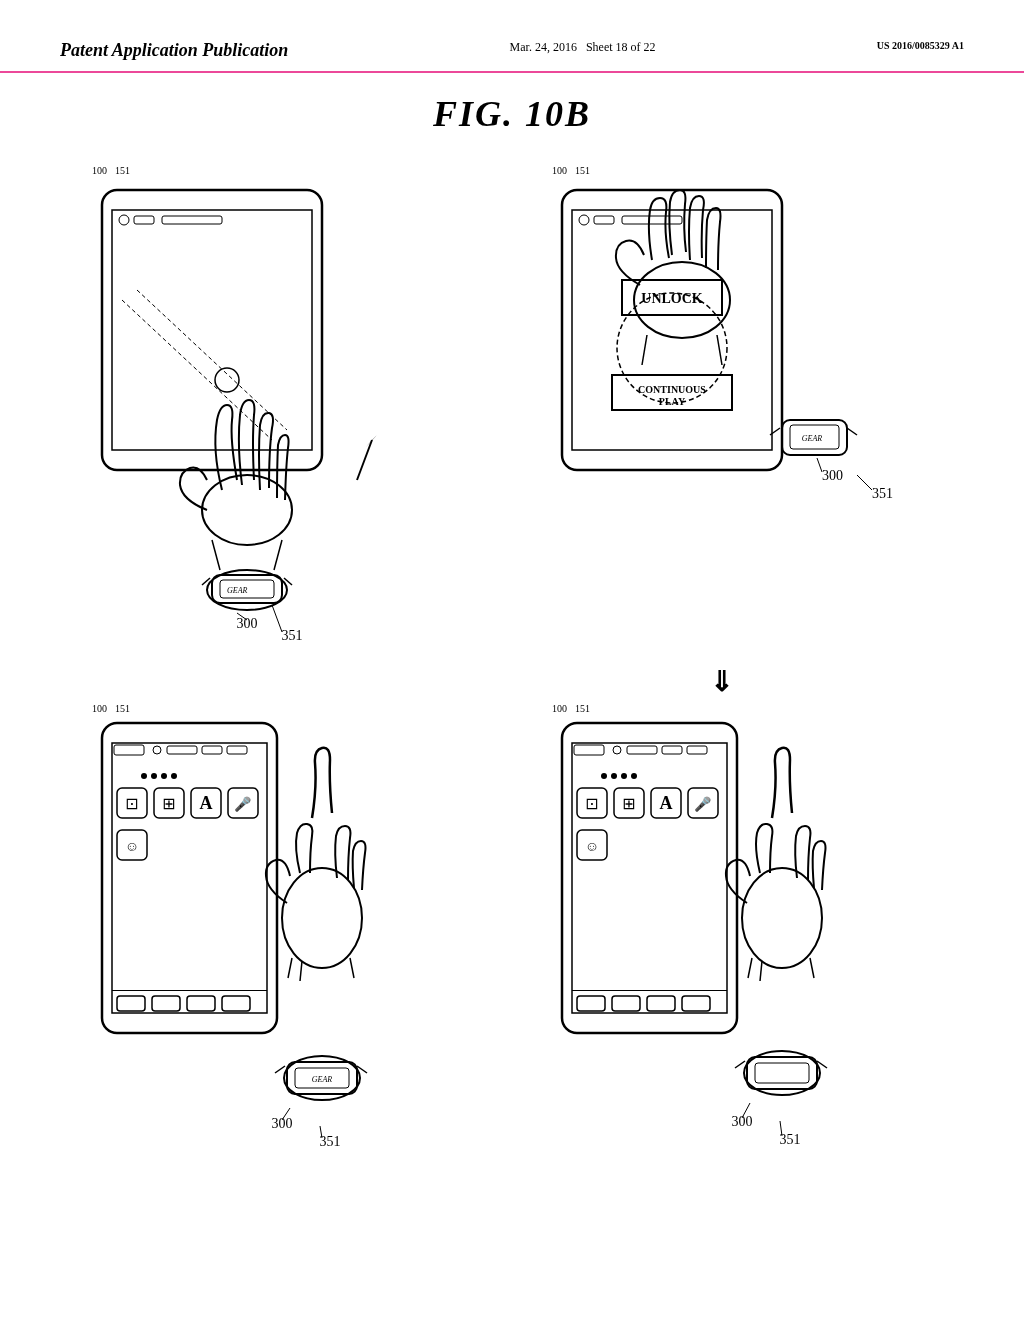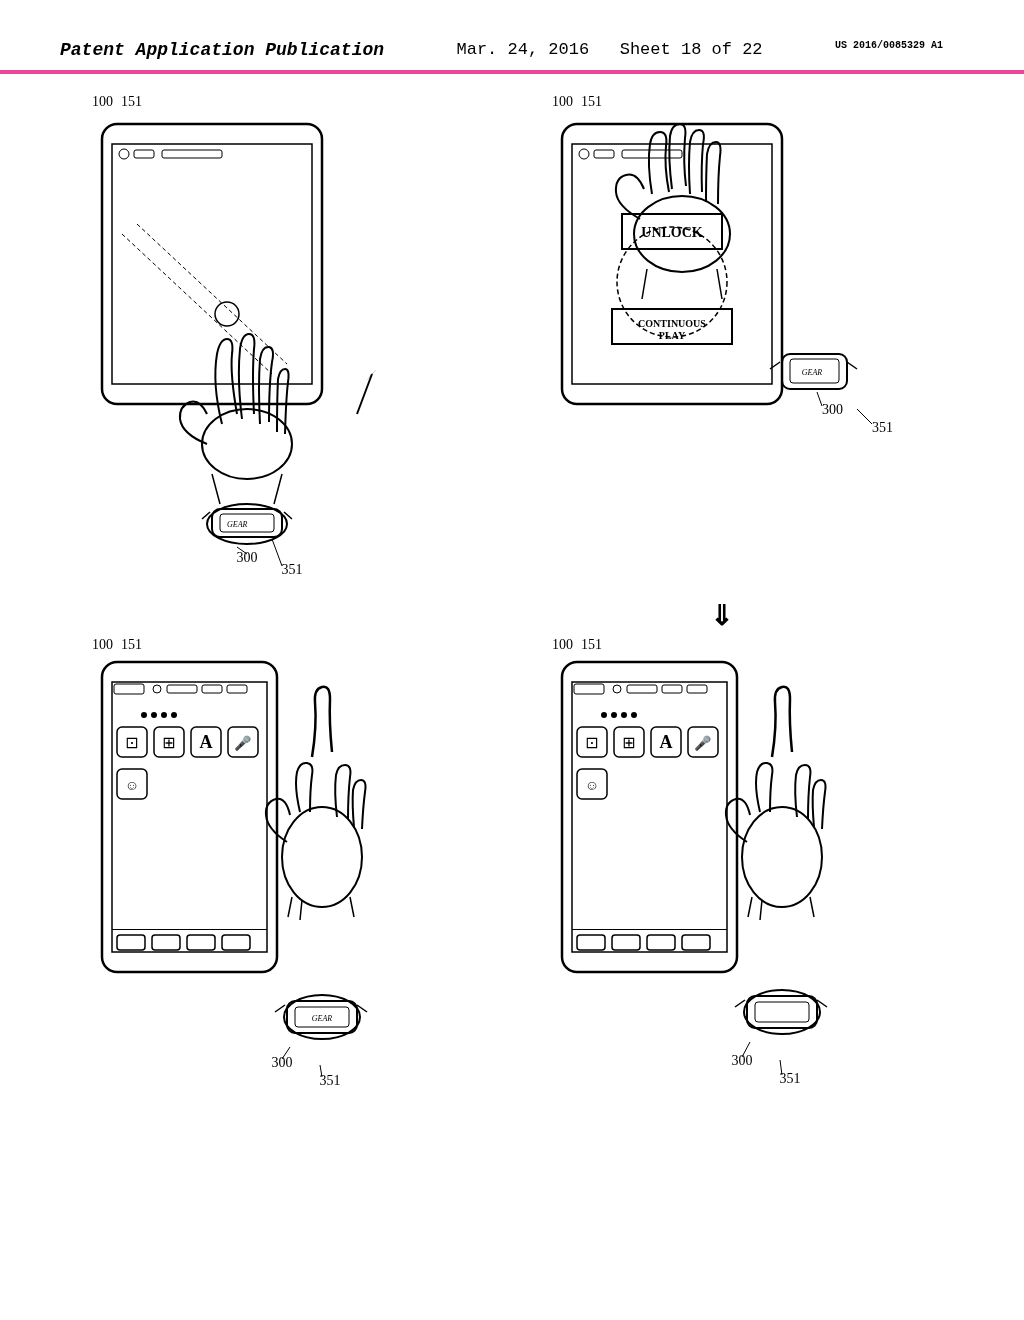--- a/index.html
+++ b/index.html
@@ -9,34 +9,33 @@
       background: #fff;
       font-family: 'Times New Roman', Times, serif;
       position: relative;
       overflow: hidden;
     }
 
     .header {
       display: flex;
       justify-content: space-between;
       align-items: flex-start;
-      padding: 40px 81px 0 60px;
-      border-bottom: 4px solid #ec4899;
+      padding: 40px 60px 0 60px;
+      border-bottom: 2px solid #ec4899;
       padding-bottom: 10px;
-      font-family: Liberation Mono, monospace;
     }
 
     .header-left {
       font-size: 18px;
       font-weight: bold;
       font-style: italic;
     }
 
     .header-center {
-      font-size: 17px;
+      font-size: 12px;
       text-align: center;
     }
 
     .header-right {
       font-size: 10px;
       font-weight: bold;
     }
 
     .main-content {
       display: flex;
@@ -63,21 +62,21 @@
     .diagram-cell {
       position: relative;
       display: flex;
       flex-direction: column;
       align-items: center;
     }
 
     .label-row {
       display: flex;
       gap: 8px;
-      font-size: 14px;
+      font-size: 10px;
       margin-bottom: 4px;
       align-self: flex-start;
       margin-left: 30px;
     }
 
     
     .diagram-svg {
       width: 420px;
       height: 480px;
     }
@@ -107,20 +106,21 @@
 <div class="header">
   <div class="header-left">Patent Application Publication</div>
   <div class="header-center">
     <span>Mar. 24, 2016</span>&nbsp;&nbsp;
     <span>Sheet 18 of 22</span>
   </div>
   <div class="header-right">US 2016/0085329 A1</div>
 </div>
 
 <div class="main-content">
+  <div class="fig-title">FIG. 10B</div>
 
   <div class="diagrams-grid">
 
     <div class="diagram-cell">
       <div class="label-row">
         <span>100</span>
         <span>151</span>
       </div>
       <svg class="diagram-svg" viewBox="0 0 420 480">
 

